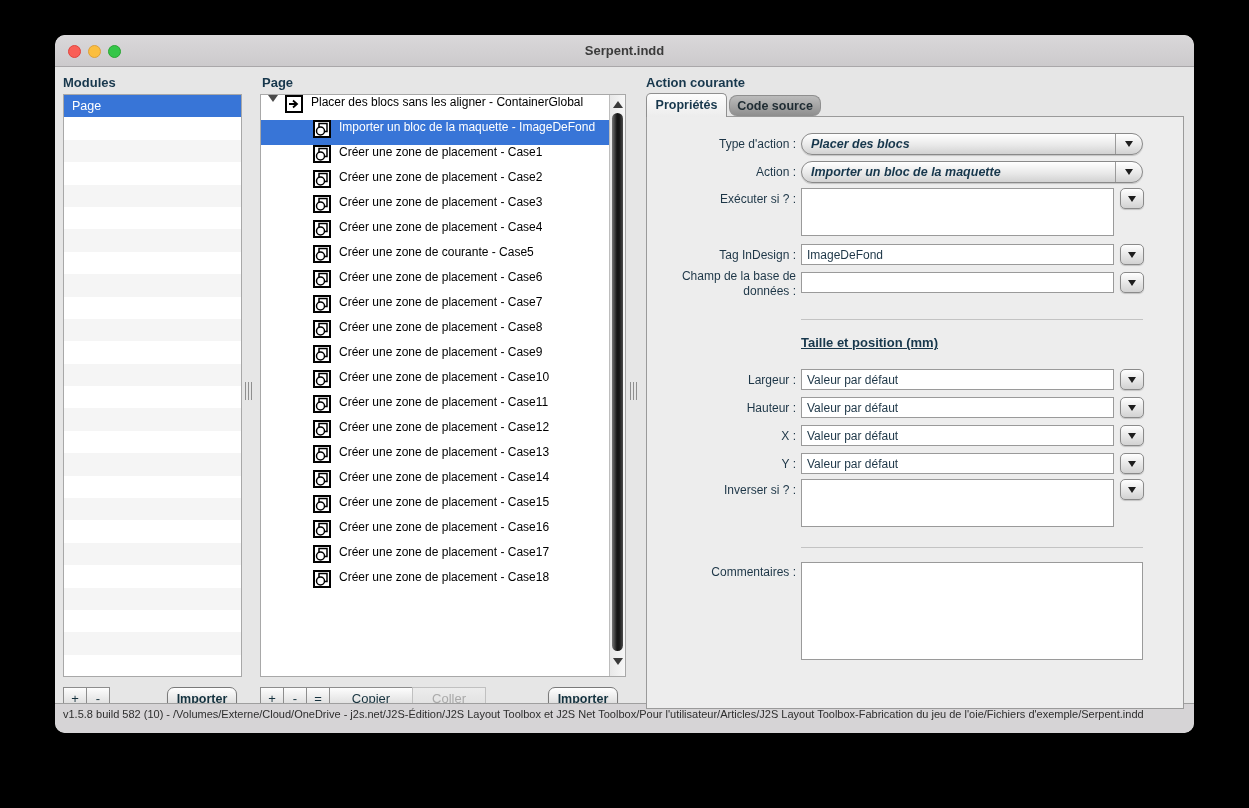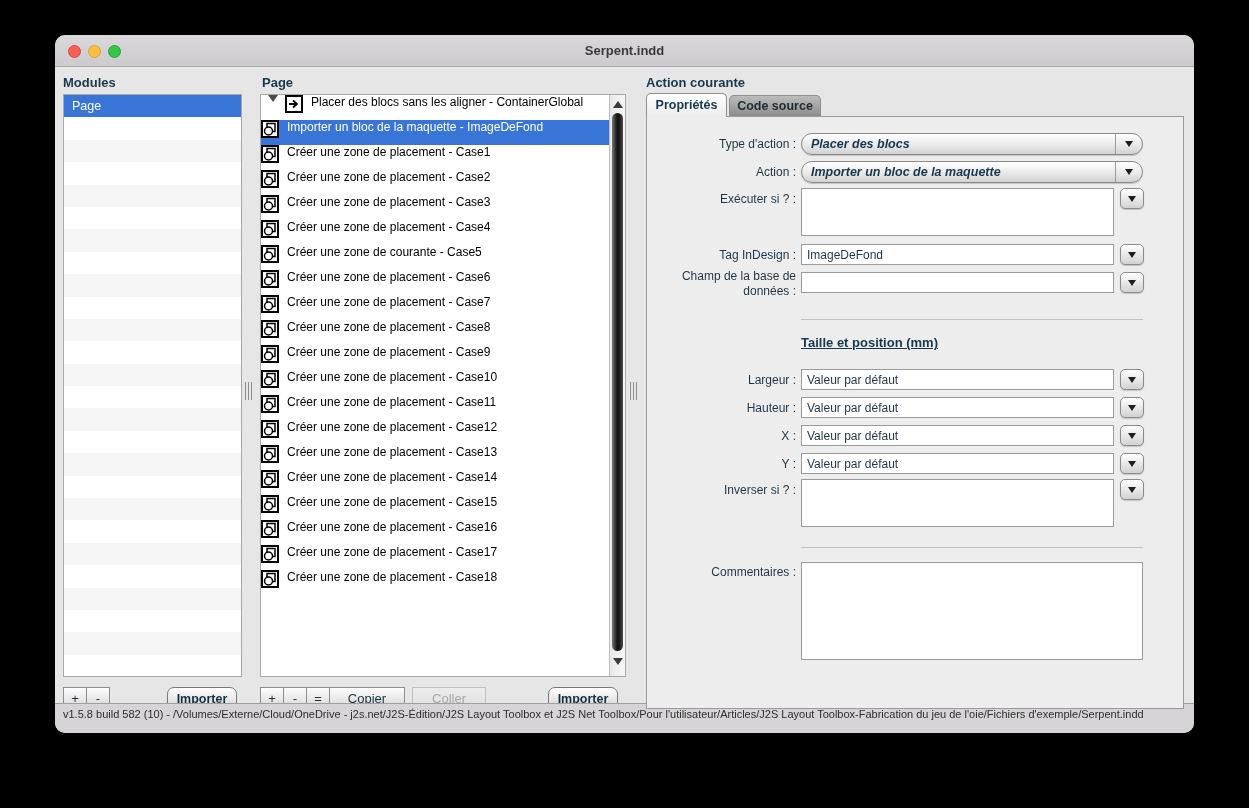--- a/index.html
+++ b/index.html
@@ -28,54 +28,54 @@
   .mrow.selected{ background:#3875d7; color:#fff; }
   .mrow.alt{ background:#f5f5f5; }
 
   .grip{ position:absolute; top:347px; width:8px; height:18px;
          background:repeating-linear-gradient(90deg,#8f8f8f 0 1px,transparent 1px 3px); }
 
   .treebox{ position:absolute; background:#fff; border:1px solid #a8a8a8; overflow:hidden; }
   .tree-rows{ position:absolute; left:0; top:0; right:16px; bottom:0; overflow:hidden; }
   .tree-row{ height:25px; display:flex; font-size:12px; color:#000; white-space:nowrap; }
   .tree-row.container{ padding-left:7px; }
-  .tree-row.child{ }
+  .tree-row.child{ padding-left:52px; }
   .tree-row.selected{ background:#3875d7; color:#fff; }
   .disclosure{ width:0; height:0; border-left:5px solid transparent; border-right:5px solid transparent;
                border-top:7px solid #4a4a4a; margin-right:7px; }
   .ticon{ width:18px; height:18px; margin-right:8px; flex:none; display:block; }
   .tlabel{ overflow:hidden; }
 
   .vscroll{ position:absolute; top:0; right:0; bottom:0; width:16px;
             background:linear-gradient(90deg,#e8e8e8,#f7f7f7); border-left:1px solid #bdbdbd; }
   .sb-thumb{ position:absolute; left:2px; top:18px; width:11px; height:538px; border-radius:6px;
              background:linear-gradient(90deg,#767676,#161616 45%,#161616 65%,#4c4c4c); }
   .sb-up{ position:absolute; top:6px; left:3px; width:0; height:0;
           border-left:5px solid transparent; border-right:5px solid transparent; border-bottom:7px solid #3a3a3a; }
   .sb-down{ position:absolute; top:563px; left:3px; width:0; height:0;
           border-left:5px solid transparent; border-right:5px solid transparent; border-top:7px solid #3a3a3a; }
 
   .btn-group{ position:absolute; display:flex; }
   .small-btn{ width:24px; height:23px; border:1px solid #8d8d8d; margin-left:-1px;
               background:linear-gradient(#fdfdfd,#d6d6d6); font:13px "Liberation Sans",sans-serif;
               color:#16323e; text-align:center; }
   .btn-group .small-btn:first-child{ margin-left:0; }
-  .small-btn.wide{ width:76px; }
+  .small-btn.wide{ width:84px; }
   .small-btn.disabled{ position:absolute; width:74px; height:23px; margin:0;
               background:linear-gradient(#ececec,#dfdfdf); border-color:#c0c0c0; color:#a9a9a9; }
   .import-btn{ position:absolute; height:23px; border:1px solid #7a7a7a; border-radius:7px;
               background:linear-gradient(#ffffff,#d3d3d3); font:bold 12.5px "Liberation Sans",sans-serif;
               color:#14323f; text-align:center; box-shadow:0 1px 1px rgba(0,0,0,.2); }
 
   .tab{ position:absolute; text-align:center; font-weight:bold; font-size:12.5px;
         border:1px solid #8f8f8f; border-bottom:none; border-radius:5px 5px 0 0; }
   .tab.active{ left:591px; top:58px; width:81px; height:24px; line-height:23px;
         background:linear-gradient(#fdfdfd,#ececec); color:#17374c; z-index:3; }
   .tab.inactive{ left:674px; top:60px; width:92px; height:21px; line-height:20px;
-        background:linear-gradient(#bcbcbc,#8d8d8d); color:#1f2c33; z-index:1; }
+        background:linear-gradient(#bcbcbc,#8d8d8d); color:#1f2c33; z-index:1;border-radius:8px; }
   .tabpanel{ position:absolute; left:591px; top:81px; width:538px; height:593px;
         border:1px solid #9a9a9a; background:#ededed; z-index:2; }
 
   .flabel{ position:absolute; left:6px; width:143px; text-align:right;
            font-size:12px; color:#1d3647; line-height:15px; }
   .combo{ position:absolute; left:154px; width:342px; height:22px; display:flex; align-items:center;
           border:1px solid #898989; border-radius:11px;
           background:linear-gradient(#ffffff,#e9e9e9 55%,#d2d2d2); box-shadow:0 1px 1px rgba(0,0,0,.18); }
   .combo-text{ flex:1; padding-left:9px; font-weight:bold; font-size:12.5px; color:#17374c;
           white-space:nowrap; overflow:hidden;font-style:italic; }

